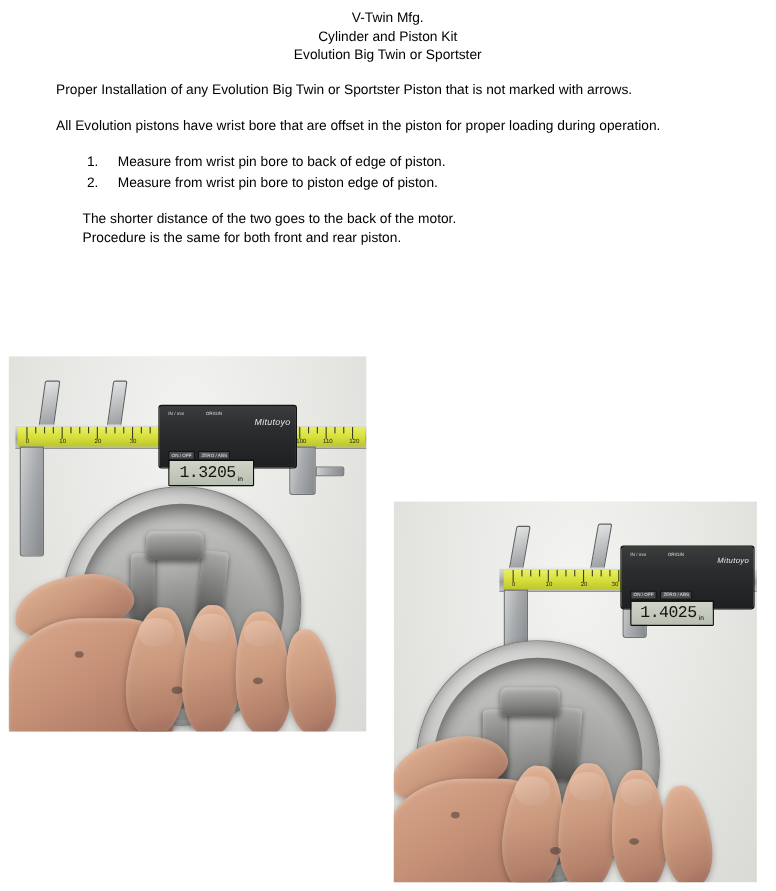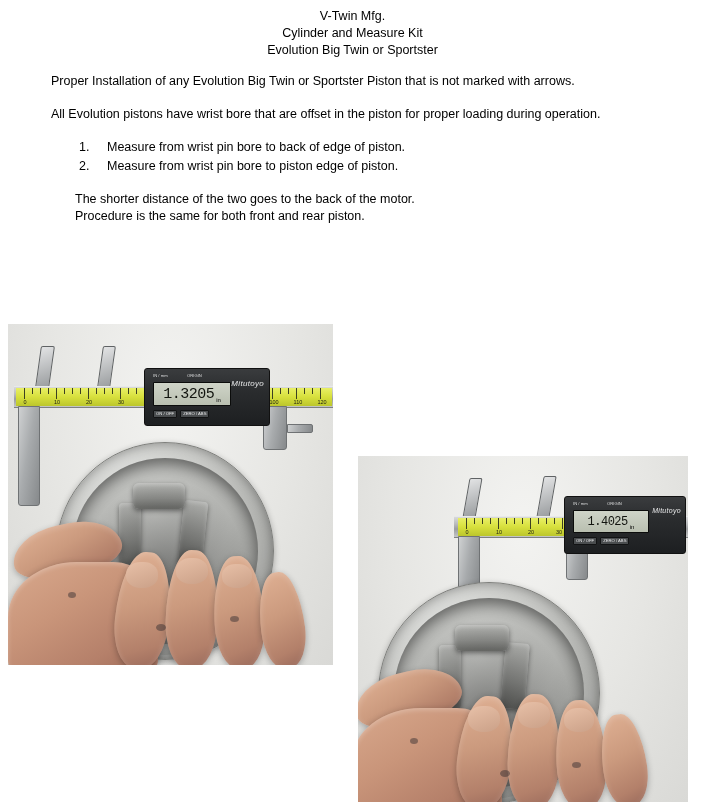--- a/index.html
+++ b/index.html
@@ -153,20 +153,21 @@
     letter-spacing: .3px;
   }
   .lcd {
     position: absolute;
     background: linear-gradient(180deg, #cfd4c8 0%, #b9bfb0 100%);
     border: 1px solid #0b0c0b;
     border-radius: 1px;
     display: flex;
     align-items: center;
     justify-content: center;
+    margin-top: 36px;
   }
   .lcd-text {
     font-family: "Liberation Mono", monospace;
     color: #12140f;
     letter-spacing: -0.5px;
     white-space: nowrap;
   }
   .lcd-unit {
     font-family: "Liberation Sans", sans-serif;
     font-size: 6px;
@@ -267,21 +268,21 @@
     border-radius: 50%;
     background: rgba(45,40,45,.45);
     filter: blur(.6px);
   }
 </style>
 </head>
 <body>
 
 <div class="header">
   <div>V-Twin Mfg.</div>
-  <div>Cylinder and Measure Kit</div>
+  <div>Cylinder and Piston Kit</div>
   <div>Evolution Big Twin or Sportster</div>
 </div>
 
 <div class="body-text">
   <div class="para">Proper Installation of any Evolution Big Twin or Sportster Piston that is not marked with arrows.</div>
   <div class="para">All Evolution pistons have wrist bore that are offset in the piston for proper loading during operation.</div>
 
   <ol class="steps">
     <li>Measure from wrist pin bore to back of edge of piston.</li>
     <li>Measure from wrist pin bore to piston edge of piston.</li>
@@ -409,21 +410,21 @@
   </div>
 
   <div class="jaw" style="left:100px; top:80px; width:22px; height:60px; border-radius:0 0 3px 3px;"></div>
   <div class="jaw" style="left:208px; top:80px; width:22px; height:44px; border-radius:0 0 3px 3px;"></div>
 
   <div class="display-housing" style="left:206px; top:40px; width:122px; height:58px;">
     <span class="top-label" style="left:8px; top:4px;">IN / mm</span>
     <span class="top-label" style="left:42px; top:4px;">ORIGIN</span>
     <span class="brand" style="right:4px; top:10px; font-size:7px;">Mitutoyo</span>
     <div class="lcd" style="left:8px; top:13px; width:76px; height:23px;">
-      <span class="lcd-text" style="font-size:12px;">1.4025</span>
+      <span class="lcd-text" style="font-size:15px;">1.4025</span>
       <span class="lcd-unit">in</span>
     </div>
     <div class="btn-row" style="left:8px; top:40px;">
       <span class="mini-btn">ON / OFF</span>
       <span class="mini-btn">ZERO / ABS</span>
     </div>
   </div>
 
   <div class="piston-outer" style="left:20px; top:126px; width:222px; height:222px;">
     <div class="piston-inner"></div>

